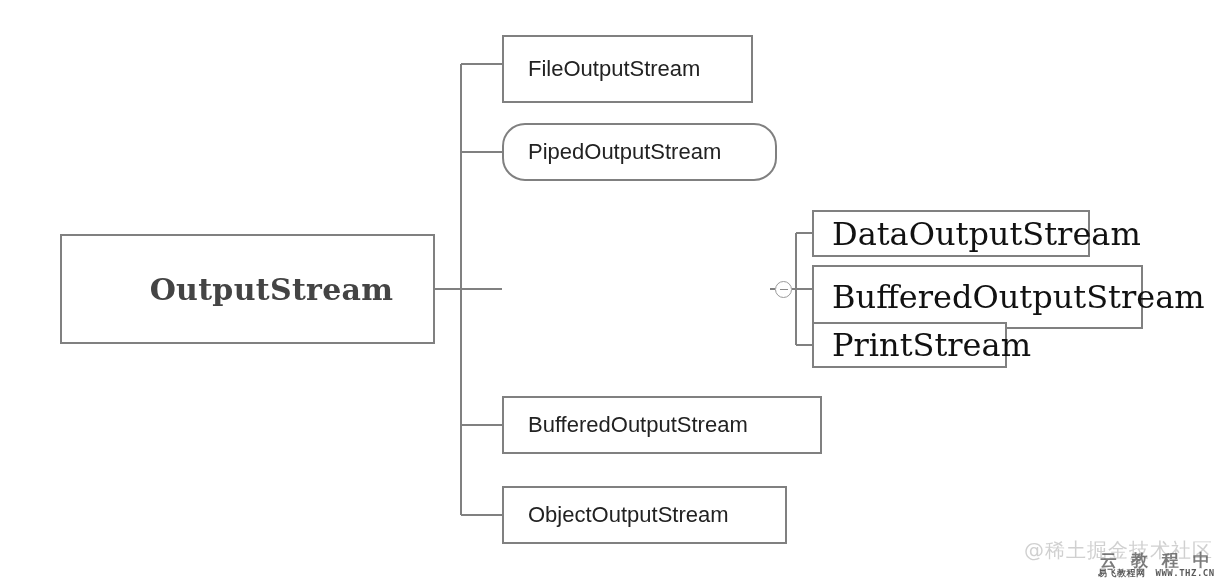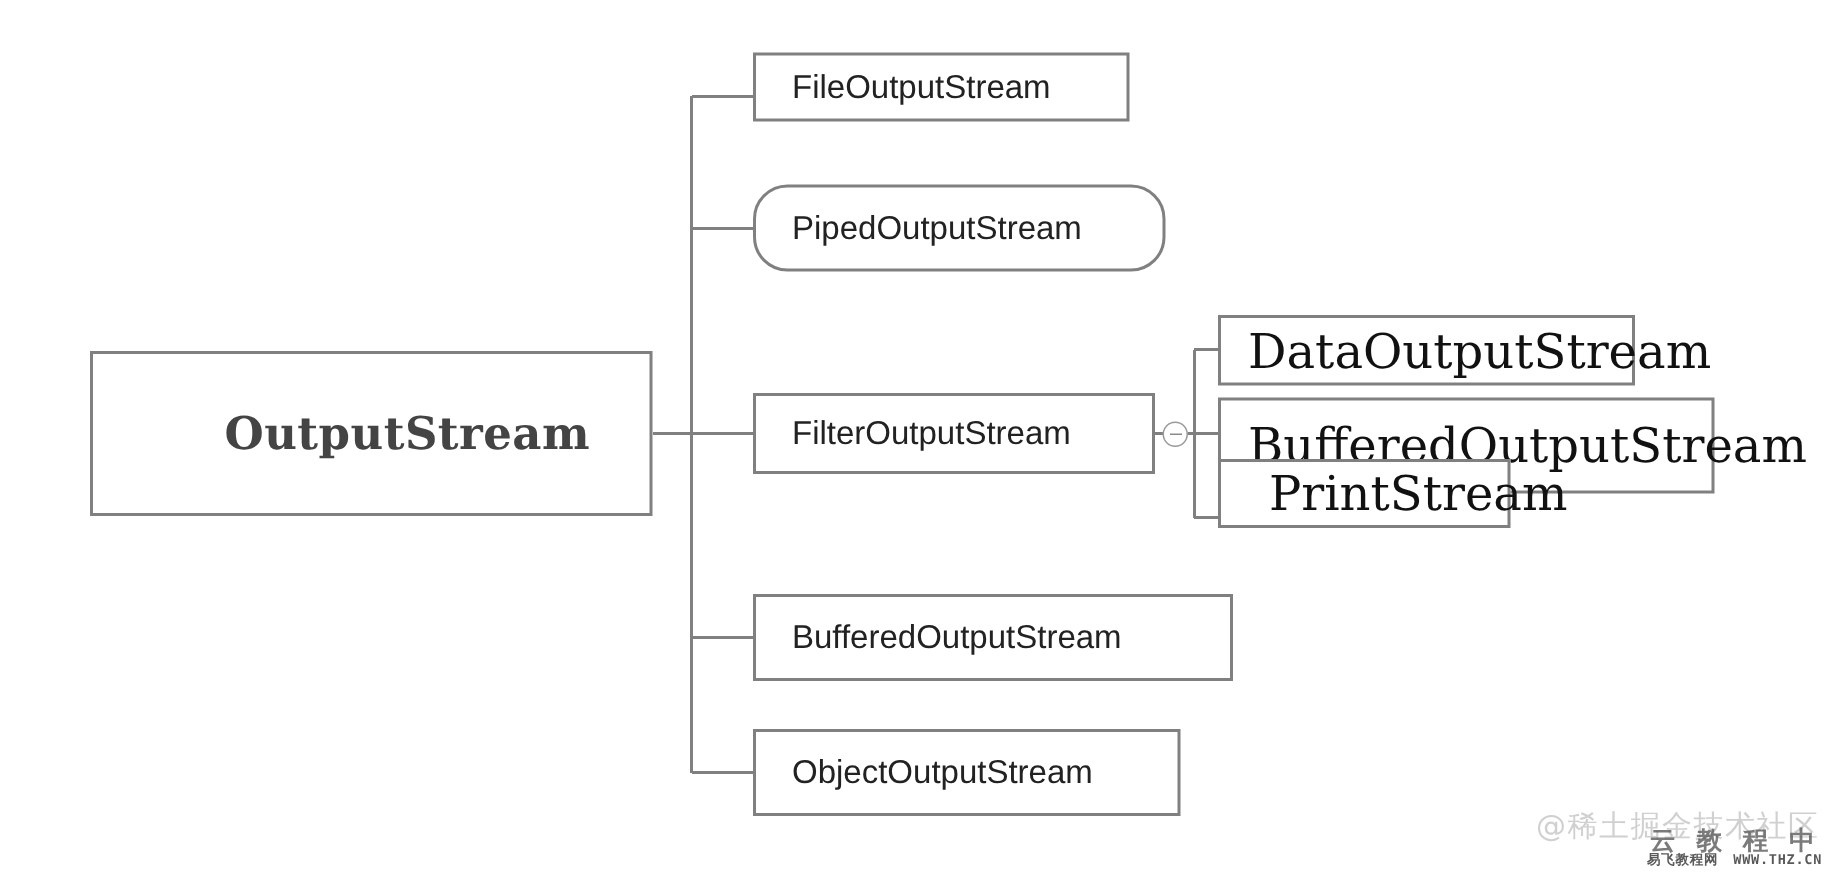--- a/index.html
+++ b/index.html
@@ -148,31 +148,28 @@
       <line x1="796" y1="233" x2="812" y2="233"></line>
       <line x1="796" y1="289" x2="812" y2="289"></line>
       <line x1="796" y1="345" x2="812" y2="345"></line>
     </g>
   </svg>
 
   <div class="node root" style="left:60px; top:234px; width:375px; height:110px;padding-left:48px;">
     <span class="node-label">OutputStream</span>
   </div>
 
-  <div class="node child" style="left:502px; top:35px; width:251px; height:46px;">
+  <div class="node child" style="left:502px; top:35px; width:251px; height:68px;">
     <span class="node-label">FileOutputStream</span>
   </div>
 
   <div class="node child" style="left:502px; top:123px; width:275px; height:58px;border-radius:23px;">
     <span class="node-label">PipedOutputStream</span>
   </div>
 
-  <div class="node child" style="left:502px; top:262px; width:268px; height:54px;">
-    <span class="node-label">FilterOutputStream</span>
-  </div>
 
   <div class="node child" style="left:502px; top:396px; width:320px; height:58px;">
     <span class="node-label">BufferedOutputStream</span>
   </div>
 
   <div class="node child" style="left:502px; top:486px; width:285px; height:58px;">
     <span class="node-label">ObjectOutputStream</span>
   </div>
 
   <div class="collapse-toggle" style="left:775px; top:281px;">
@@ -180,21 +177,21 @@
   </div>
 
   <div class="node grandchild" style="left:812px; top:210px; width:278px; height:47px;">
     <span class="node-label">DataOutputStream</span>
   </div>
 
   <div class="node grandchild" style="left:812px; top:265px; width:331px; height:64px;">
     <span class="node-label">BufferedOutputStream</span>
   </div>
 
-  <div class="node grandchild" style="left:812px; top:306px; width:195px; height:46px;padding-left:14px;">
+  <div class="node grandchild" style="left:812px; top:322px; width:195px; height:46px;">
     <span class="node-label">PrintStream</span>
   </div>
 
   <div class="watermark watermark-primary">@稀土掘金技术社区</div>
 
   <div class="watermark watermark-secondary-main">云 教 程 中 心</div>
 
   <div class="watermark watermark-secondary-sub"><span>易飞教程网</span><span class="gap"></span><span>WWW.THZ.CN</span></div>
 
 </div>

